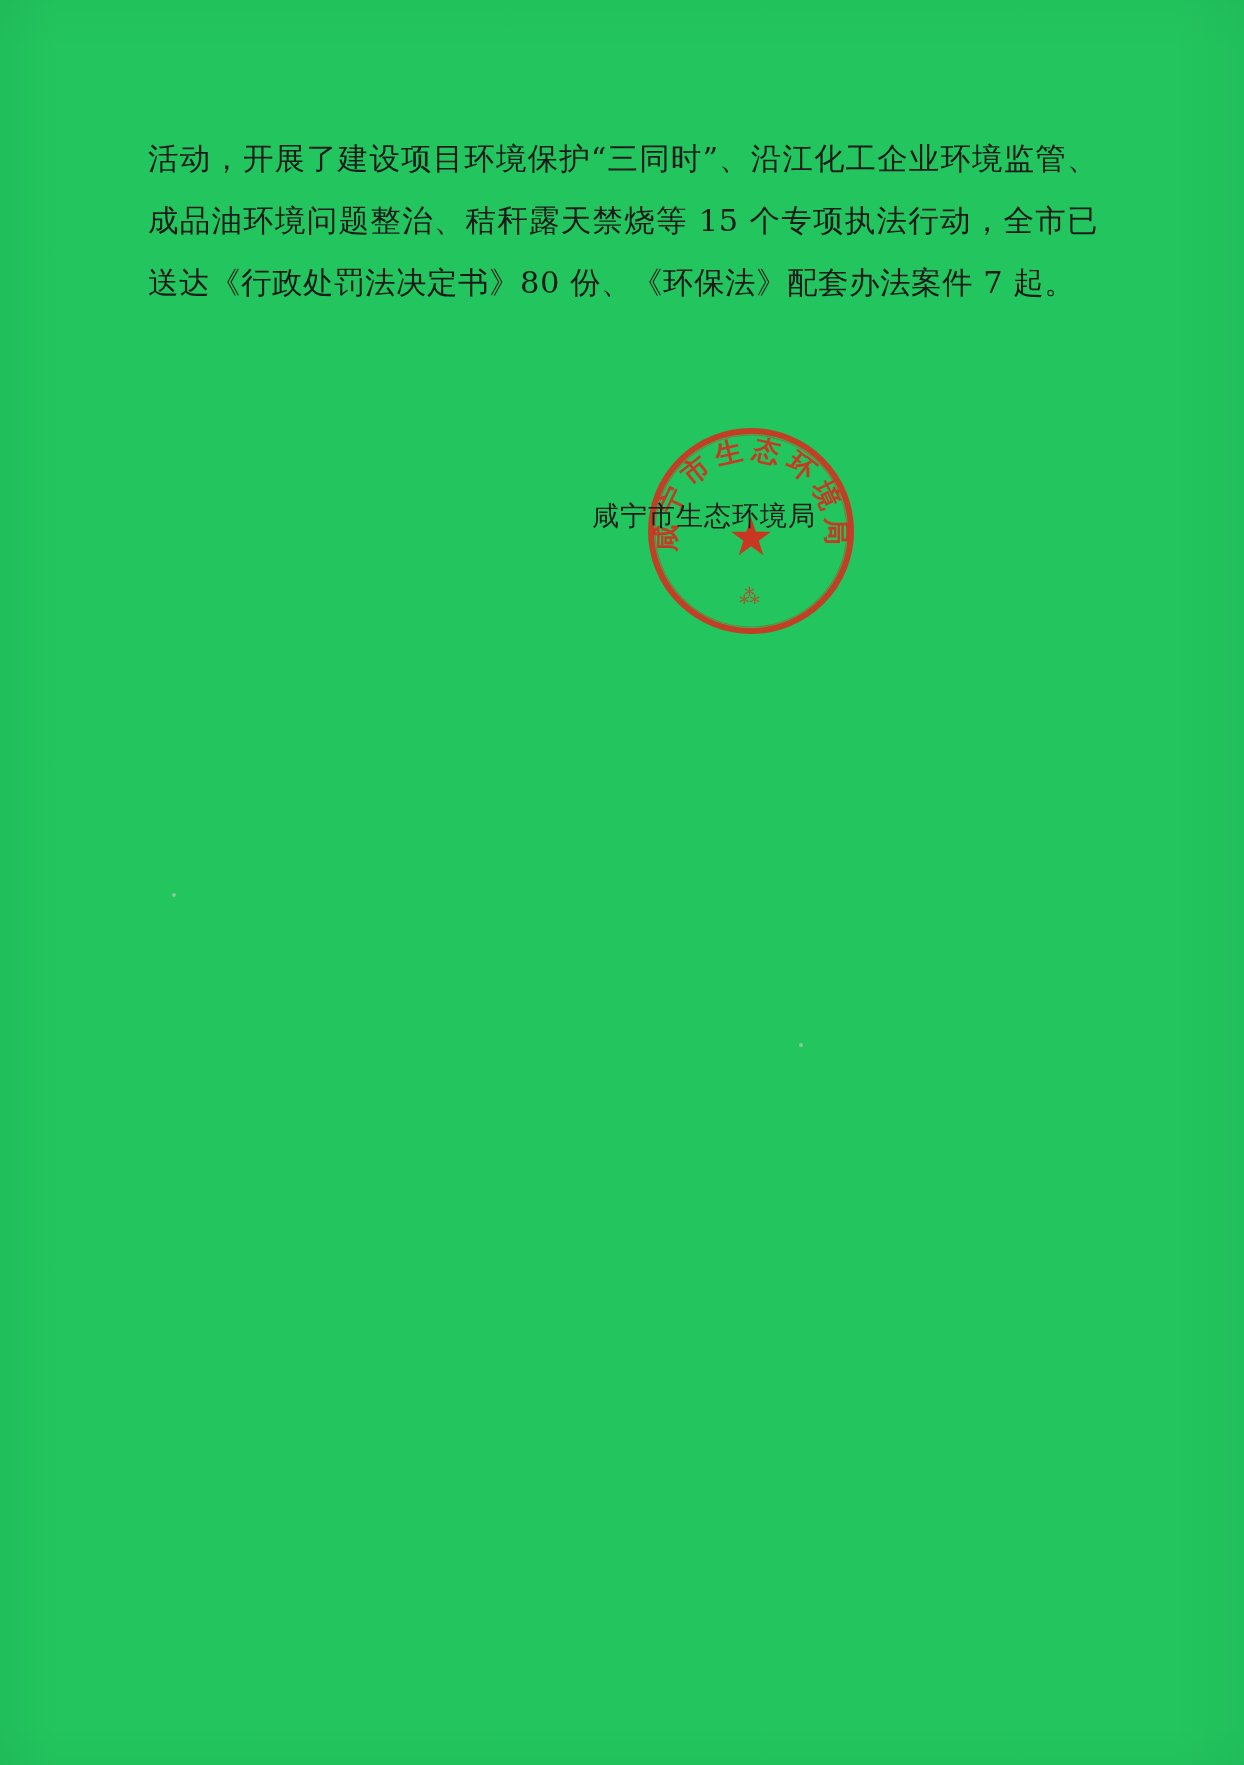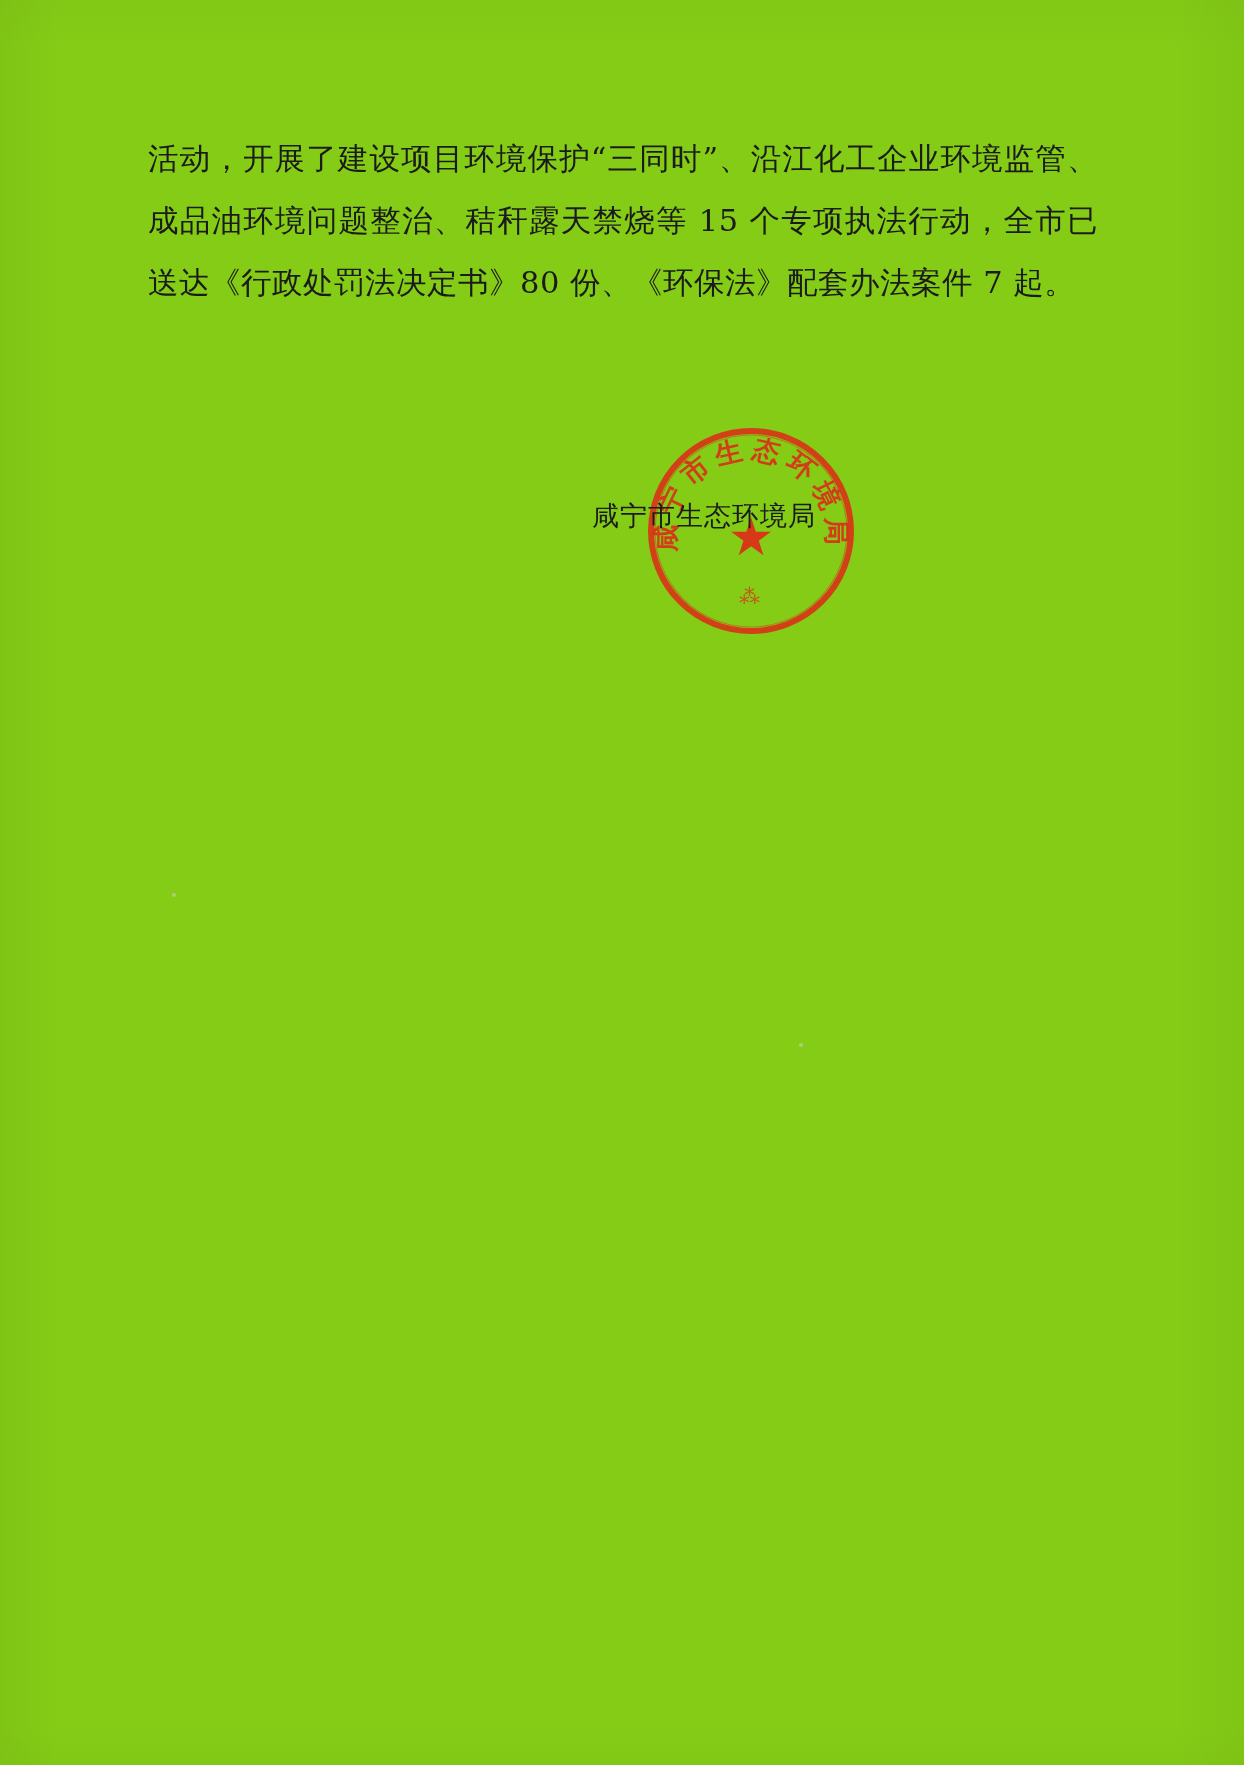--- a/index.html
+++ b/index.html
@@ -7,21 +7,21 @@
     padding: 0;
     background: #ffffff;
   }
   body {
     font-family: "Liberation Serif", serif;
   }
   .page {
     position: relative;
     width: 1244px;
     height: 1765px;
-    background: #84cc16;
+    background: #22c55e;
     overflow: hidden;
   }
   
   .page::before {
     content: "";
     position: absolute;
     inset: 0;
     background:
       linear-gradient(to right, rgba(0,0,0,0.035) 0px, rgba(0,0,0,0.0) 60px),
       linear-gradient(to left, rgba(0,0,0,0.03) 0px, rgba(0,0,0,0.0) 70px),

